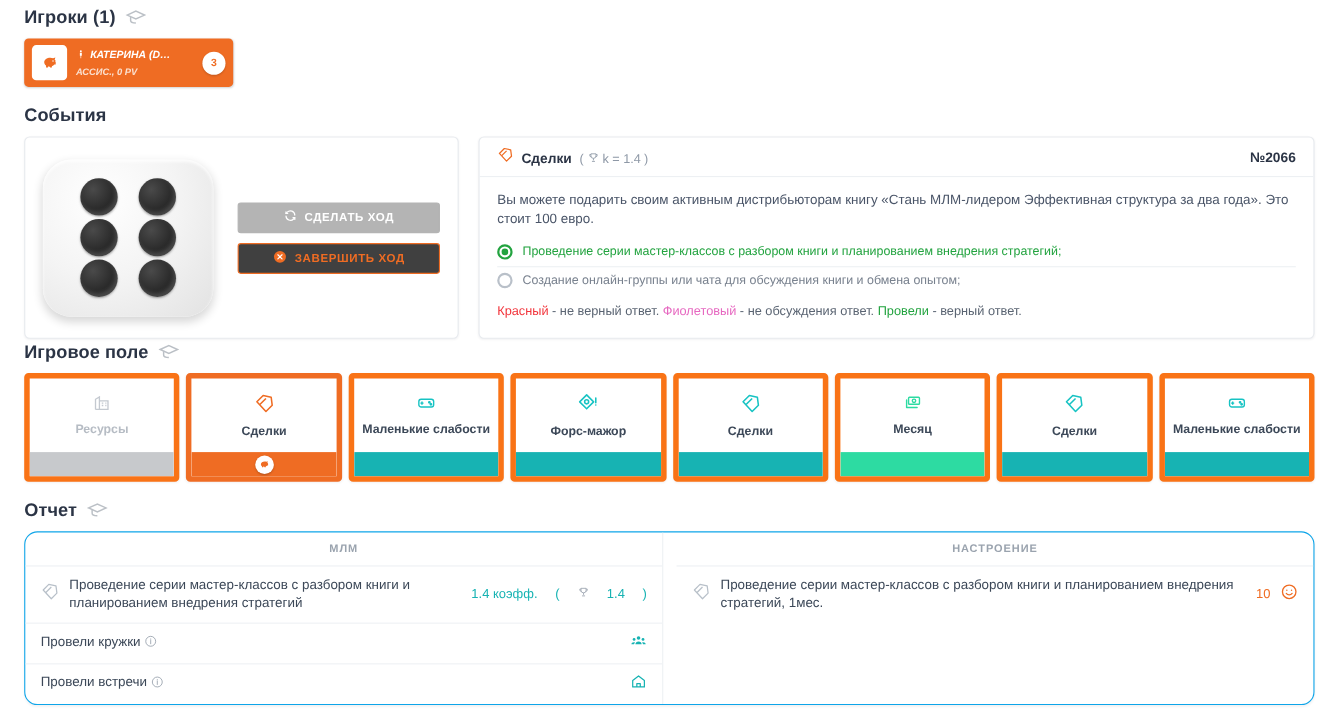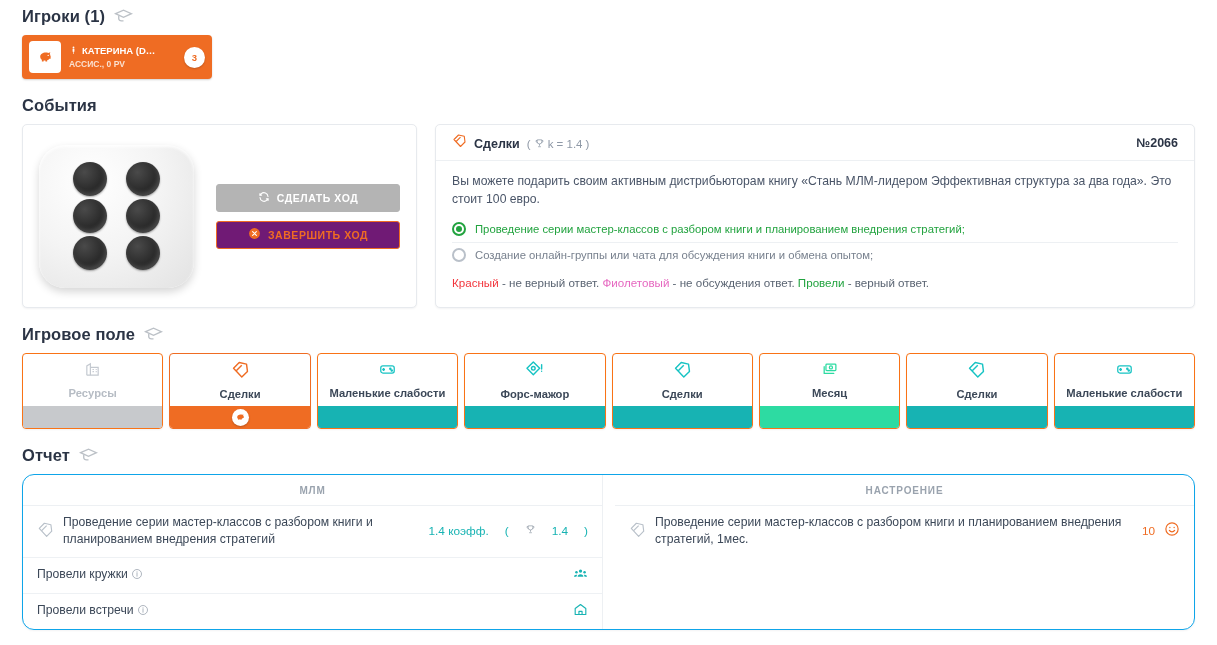--- a/index.html
+++ b/index.html
@@ -31,21 +31,21 @@
     border-radius: 4px;
     display: flex; align-items: center;
     padding: 0 7px;
     box-shadow: 0 1px 2px rgba(0,0,0,.18);
   }
   .player-avatar {
     width: 32px; height: 32px; background: #fff; border-radius: 4px;
     display: flex; align-items: center; justify-content: center;
     flex: 0 0 auto;
   }
-  .player-info { flex: 1 1 auto; margin-left: 8px; min-width: 0; line-height: 1.1; }
+  .player-info { flex: 1 1 auto; margin-left: 8px; min-width: 0; line-height: 1.1; font-style: italic; }
   .player-name {
     font-size: 9.5px; font-weight: 700; color: #fff;
     white-space: nowrap; overflow: hidden; text-overflow: ellipsis;
     display: flex; align-items: center; gap: 4px;
   }
   .player-sub { font-size: 8.5px; font-weight: 700; color: #fbe0cf; margin-top: 2px; }
   .player-badge {
     flex: 0 0 auto; width: 21px; height: 21px; border-radius: 50%;
     background: #fff; color: #ef6c23; font-size: 9.5px; font-weight: 700;
     display: flex; align-items: center; justify-content: center;
@@ -72,21 +72,21 @@
     background: radial-gradient(circle at 34% 30%, #4a4a4a 0%, #2b2b2b 55%, #151515 100%);
     box-shadow: inset -2px -3px 4px rgba(255,255,255,.18), 0 1px 2px rgba(0,0,0,.35);
   }
   .dice-actions { margin-left: 22px; display: flex; flex-direction: column; gap: 9px; width: 184px; }
   .btn {
     height: 28px; border-radius: 3px; font-size: 10.5px; font-weight: 700;
     letter-spacing: .55px; display: flex; align-items: center; justify-content: center;
     gap: 7px; cursor: pointer; user-select: none;
   }
   .btn-roll { background: #b4b4b4; color: #ffffff; border: 1px solid #b4b4b4; }
-  .btn-end { background: #701a75; color: #ef6c23; border: 1px solid #ef6c23; }
+  .btn-end { background: #404040; color: #ef6c23; border: 1px solid #ef6c23; }
 
   
   .q-panel { flex: 1 1 auto; height: 184px; display: flex; flex-direction: column; }
   .q-head {
     display: flex; align-items: center; height: 36px;
     padding: 0 16px; border-bottom: 1px solid #edf0f3;
   }
   .q-head-left { display: flex; align-items: baseline; gap: 7px; }
   .q-title { font-size: 12.5px; font-weight: 700; color: #2b3445; }
   .q-k { font-size: 11.5px; color: #8e98a6; display: inline-flex; align-items: center; gap: 3px; }
@@ -105,25 +105,25 @@
     content: ""; position: absolute; inset: 2px; border-radius: 50%; background: #22a33f;
   }
   .opt.sel .opt-label { color: #22a33f; }
   .opt-label { color: #78818e; }
   .legend { margin-top: 8px; font-size: 11.6px; color: #5a6472; }
   .legend .red { color: #f2353c; }
   .legend .violet { color: #e668c0; }
   .legend .green { color: #22a33f; }
 
   
-  .board-head { margin-top: 14px; height: 24px; }
+  .board-head { margin-top: 0; height: 24px; }
   .board { display: flex; gap: 6px; margin-top: 7px; }
   .cell {
-    flex: 1 1 0; height: 76px; border-radius: 4px; overflow: hidden;
-    border: 1px solid #f97316; background: #fff;
+    flex: 1 1 0; height: 99px; border-radius: 4px; overflow: hidden;
+    border: 5px solid #f97316; background: #fff;
     display: flex; flex-direction: column;
     box-shadow: 0 1px 2px rgba(17,24,39,.05);
   }
   .cell.active { border-color: #ef6c23; }
   .cell-top { flex: 1 1 auto; display: flex; flex-direction: column; align-items: center; justify-content: center; gap: 5px; }
   .cell-label { font-size: 11.2px; font-weight: 700; color: #3c4858; }
   .cell.dim .cell-label { color: #b6bcc4; }
   .cell-foot { height: 22px; display: flex; align-items: center; justify-content: center; }
   .token {
     width: 17px; height: 17px; border-radius: 50%; background: #fff;

